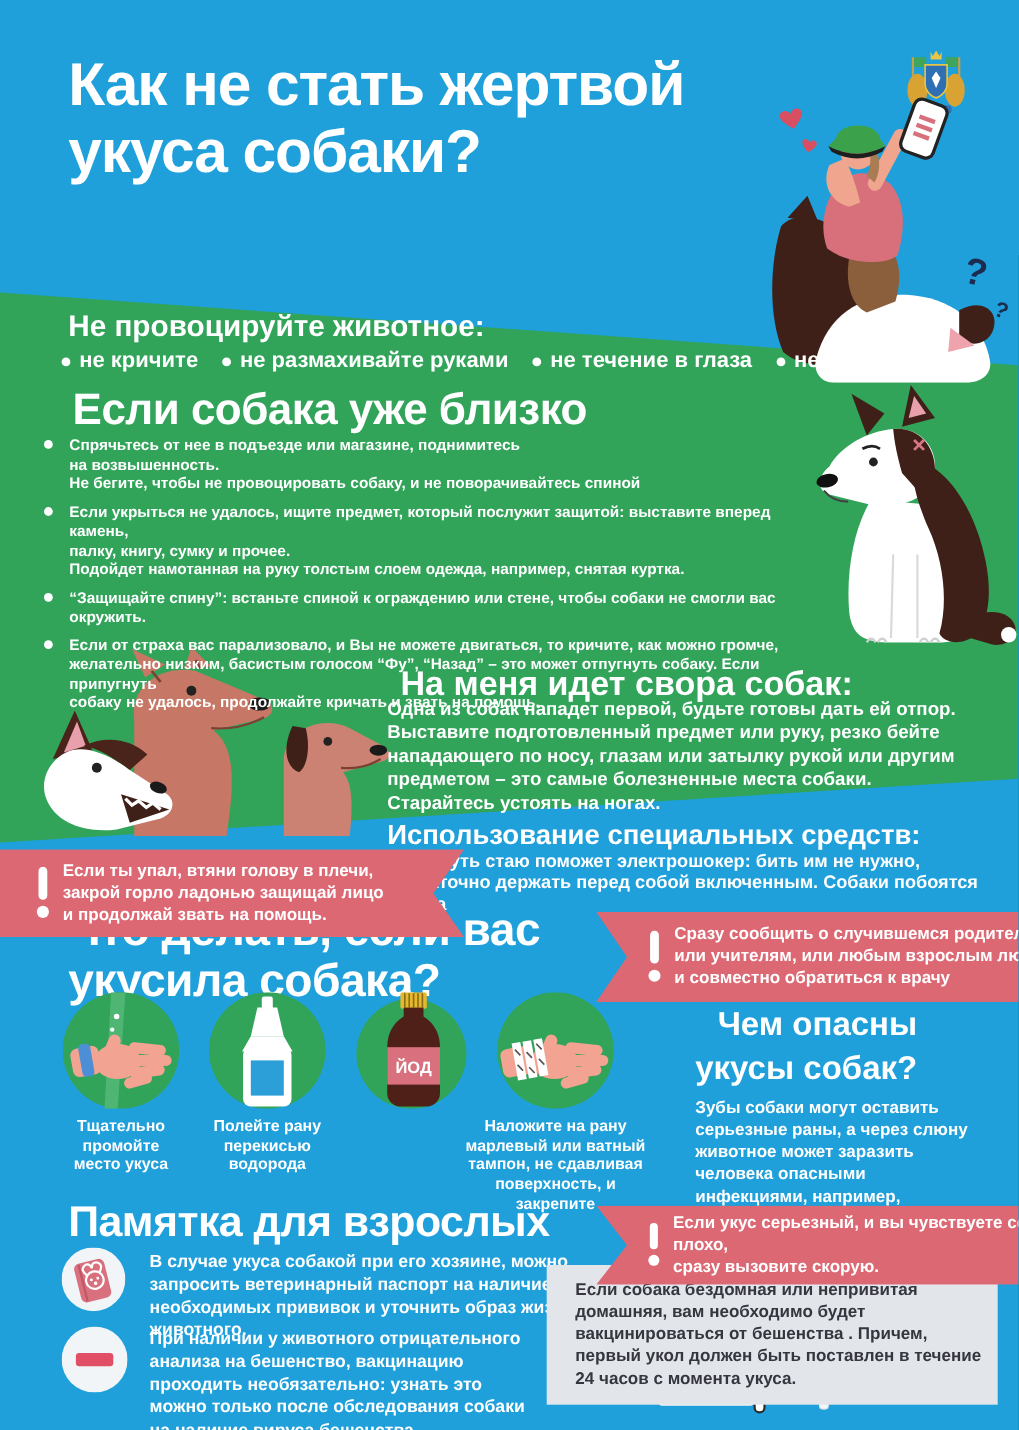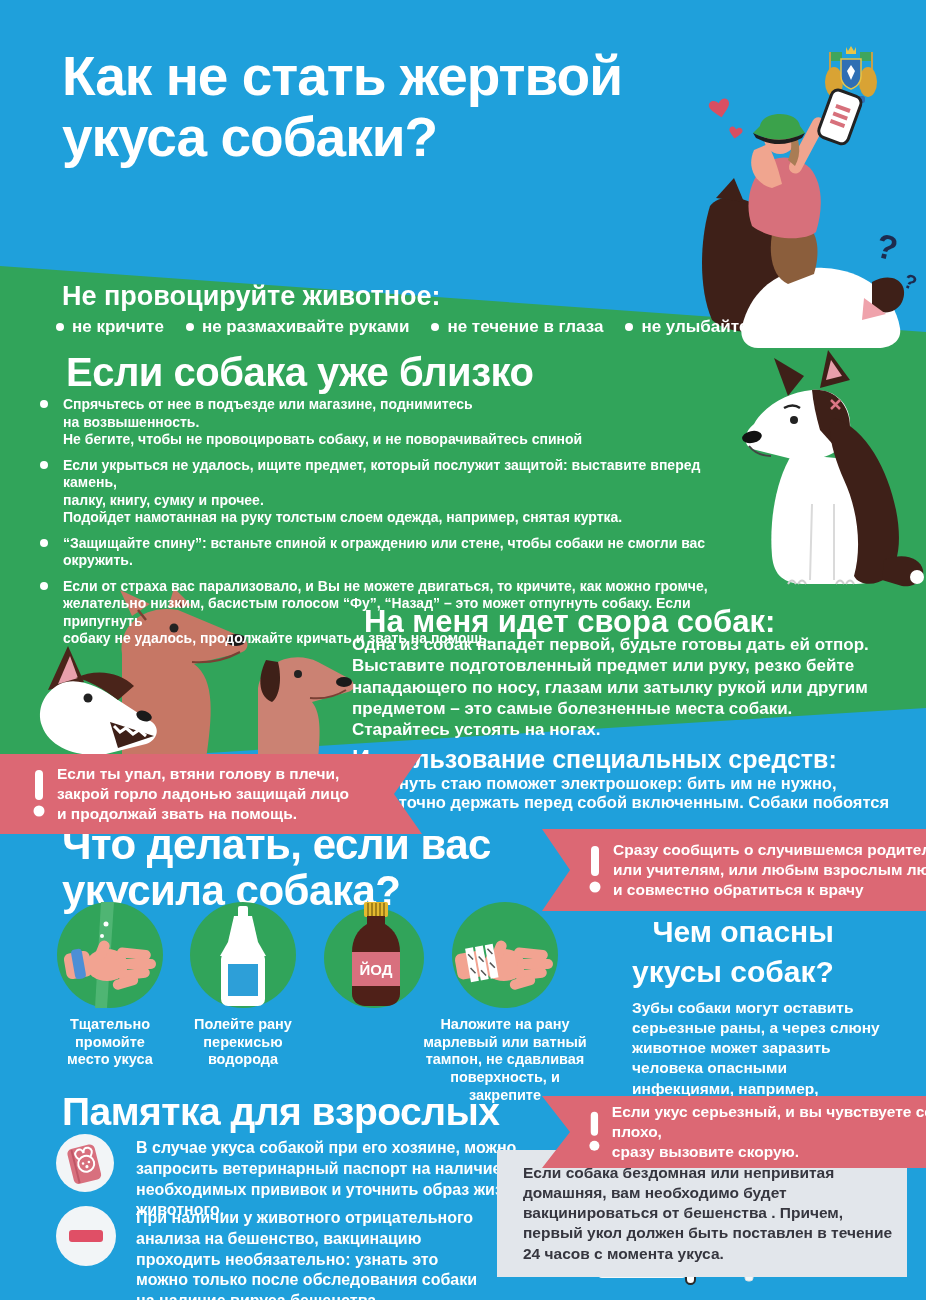--- a/index.html
+++ b/index.html
@@ -15,35 +15,35 @@
   .banner{position:absolute;z-index:3;background:#DC6874;display:flex;align-items:center;gap:11px;}
   .banner .btxt{font-size:15.5px;line-height:1.28;font-weight:700;white-space:pre-line;}
   .banner-notch-right{clip-path:polygon(0 0,100% 0,calc(100% - 28px) 50%,100% 100%,0 100%);padding:8px 44px 8px 38px;}
   .banner-notch-left{clip-path:polygon(0 0,100% 0,100% 100%,0 100%,28px 50%);padding:8px 14px 8px 46px;}
 
   .h-title{left:62px;top:46px;font-size:55px;line-height:1.1;font-weight:800;letter-spacing:-1px;white-space:pre-line;}
   .h-intro{left:62px;top:180px;width:615px;font-size:21px;line-height:1.36;font-weight:600;}
 
   .provoke-h{left:62px;top:281px;font-size:27px;font-weight:800;}
   .provoke-row{left:56px;top:317px;display:flex;gap:22px;}
-  .provoke-item{display:flex;align-items:center;gap:8px;font-size:17px;font-weight:600;}
+  .provoke-item{display:flex;align-items:center;gap:8px;font-size:20px;font-weight:600;}
   .dot{width:8px;height:8px;border-radius:50%;background:#fff;flex:0 0 8px;}
 
   .close-h{left:62px;top:346px;font-size:40px;font-weight:800;letter-spacing:-0.5px;}
   .gbullets{left:40px;top:396px;width:700px;}
   .gbullet{display:flex;gap:15px;margin-bottom:8px;font-size:14px;line-height:1.25;font-weight:600;}
   .gbullet .btext{white-space:pre-line;}
   .gbullet .dot{margin-top:4px;}
 
   .pack-h{left:352px;top:592px;font-size:31px;font-weight:800;}
   .pack-b{left:352px;top:634px;width:520px;font-size:17px;line-height:1.25;font-weight:600;}
   .tools-h{left:352px;top:745px;font-size:25px;font-weight:800;}
   .tools-b{left:352px;top:774px;width:540px;font-size:16.5px;line-height:1.18;font-weight:600;}
 
-  .fell-banner{left:0;top:754px;width:346px;height:64px;padding-left:32px;}
+  .fell-banner{left:0;top:772px;width:346px;height:64px;padding-left:32px;}
   .tell-banner{left:542px;top:829px;width:384px;height:66px;}
   .emergency-banner{left:542px;top:1096px;width:384px;height:56px;}
 
   .bitten-h{left:62px;top:822px;font-size:42px;line-height:1.1;font-weight:800;letter-spacing:-0.5px;white-space:pre-line;}
   .step{position:absolute;z-index:2;top:902px;text-align:center;}
   .step .cap{margin-top:8px;font-size:14.5px;line-height:1.22;font-weight:700;white-space:pre-line;}
   .step svg{margin:0 auto;}
   .step1{left:35px;width:150px;}
   .step2{left:168px;width:150px;}
   .step3{left:298px;width:152px;}

